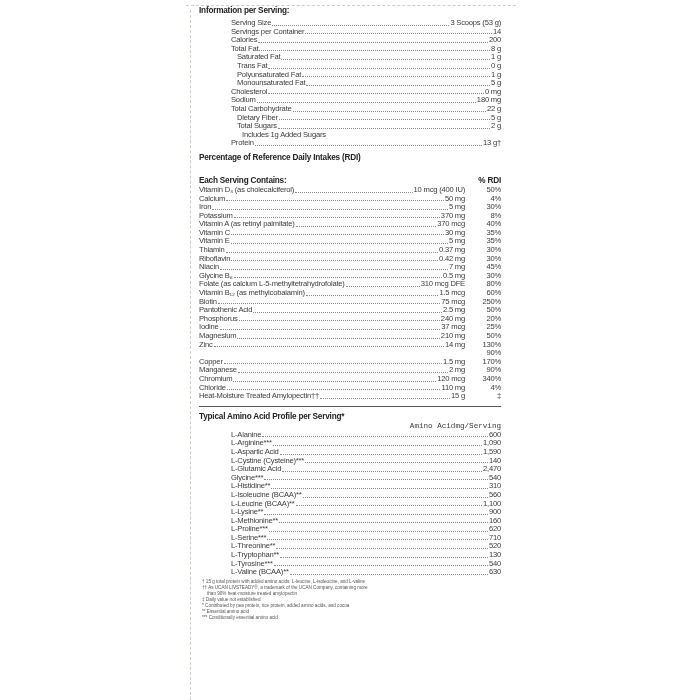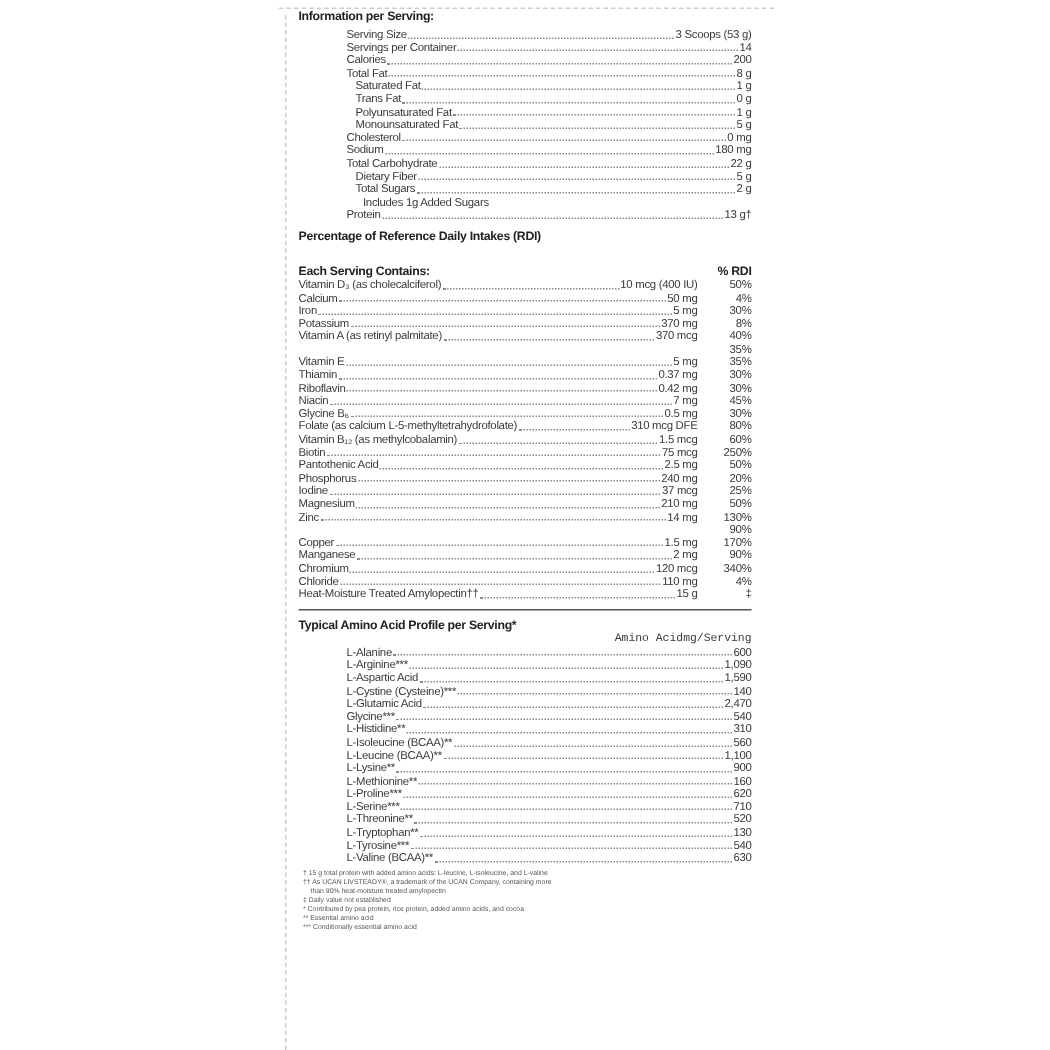--- a/index.html
+++ b/index.html
@@ -154,20 +154,25 @@
       </div>
       <div class="rdi-row">
         <span class="main">
           <span class="lbl">Vitamin A (as retinyl palmitate)</span>
           <span class="dots"></span>
           <span class="val">370 mcg</span>
         </span>
         <span class="pct">40%</span>
       </div>
       <div class="rdi-row">
+        <span class="main">
+          <span class="lbl">Vitamin C</span>
+          <span class="dots"></span>
+          <span class="val">30 mg</span>
+        </span>
         <span class="pct">35%</span>
       </div>
       <div class="rdi-row">
         <span class="main">
           <span class="lbl">Vitamin E</span>
           <span class="dots"></span>
           <span class="val">5 mg</span>
         </span>
         <span class="pct">35%</span>
       </div>

